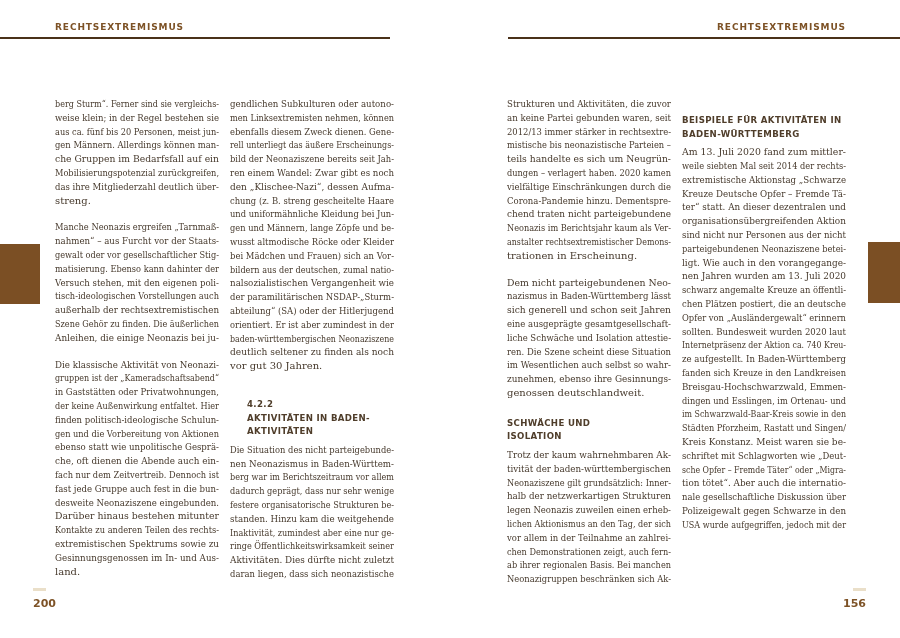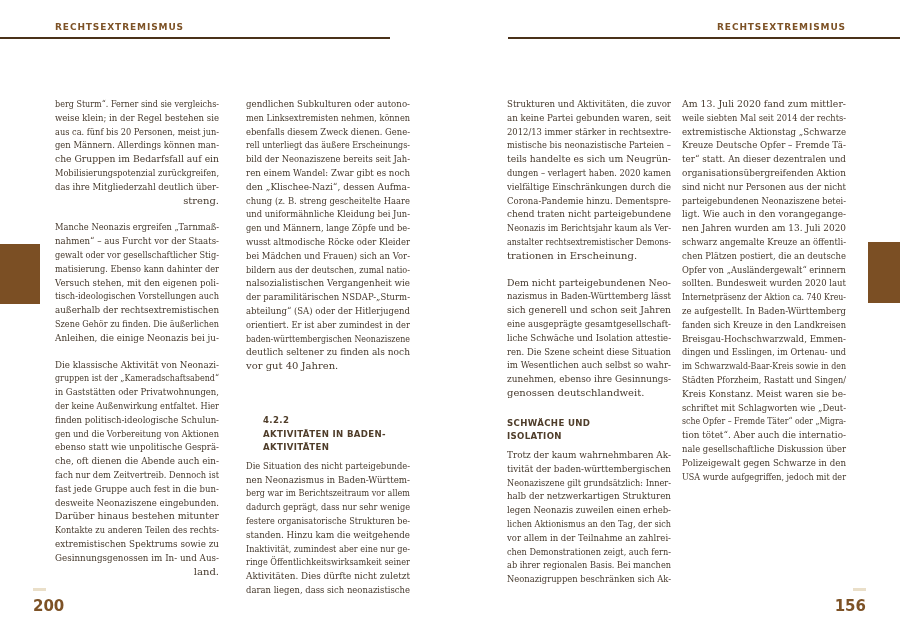--- a/index.html
+++ b/index.html
@@ -15,42 +15,42 @@
   }
   .running-head.left  { left:55px; }
   .running-head.right { right:54px; }
   .rule { position:absolute; top:37px; height:2px; background:var(--rule,#4a3119); }
   .rule-left  { left:0;  width:390px; }
   .rule-right { right:0; width:392px; }
   .tab { position:absolute; background:var(--tab,#7b4f24); }
   .tab-left  { left:0;  top:244px; width:40px; height:60px; }
   .tab-right { right:0; top:242px; width:32px; height:61px; }
   .col { position:absolute; top:97px; width:164px; }
-  .col.c1 { left:55px;text-align:right; }
-  .col.c2 { left:246px; }
+  .col.c1 { left:55px; }
+  .col.c2 { left:230px; }
   .col.c3 { left:507px; }
   .col.c4 { left:682px; }
   .block.paragraph + .block.paragraph { margin-top:13px; }
   .block.heading { margin-top:17px; margin-bottom:4px; }
-  .block.heading.large { margin-top:41px; }
+  .block.heading.large { margin-top:25px; }
   .block.heading.indent { padding-left:17px; }
   .tline {
     font-size:10px; line-height:13.8px; color:var(--body-text,#46392c);
     white-space:pre; overflow:visible;
   }
   .tline > span { display:inline-block; white-space:pre; transform-origin:0 50%; }
   .heading .tline {
     font-family:"DejaVu Sans", sans-serif; font-weight:bold;
     font-size:8.6px; line-height:13.6px; letter-spacing:.35px;
     color:var(--heading-text,#4f3d2a);
   }
   .page-number {
     position:absolute; top:597px;
     font-family:"DejaVu Sans", sans-serif; font-weight:bold;
-    font-size:15px; color:var(--accent,#7d5226);
+    font-size:11px; color:var(--accent,#7d5226);
   }
   .page-number.left  { left:33px; }
   .page-number.right { right:34px; }
   .pn-tick { position:absolute; top:588px; width:13px; height:3px; background:var(--tick,#eadfc9); }
   .pn-tick.left  { left:33px; }
   .pn-tick.right { right:34px; }
 </style>
 </head>
 <body>
 
@@ -118,21 +118,21 @@
         <div class="tline just"><span style="transform: scaleX(0.826587);">gen und Männern, lange Zöpfe und be-</span></div>
         <div class="tline just"><span style="transform: scaleX(0.84312);">wusst altmodische Röcke oder Kleider</span></div>
         <div class="tline just"><span style="transform: scaleX(0.84312);">bei Mädchen und Frauen) sich an Vor-</span></div>
         <div class="tline just"><span style="transform: scaleX(0.81295);">bildern aus der deutschen, zumal natio-</span></div>
         <div class="tline just"><span style="transform: scaleX(0.874011);">nalsozialistischen Vergangenheit wie</span></div>
         <div class="tline just"><span style="transform: scaleX(0.846793);">der paramilitärischen NSDAP-„Sturm-</span></div>
         <div class="tline just"><span style="transform: scaleX(0.852225);">abteilung“ (SA) oder der Hitlerjugend</span></div>
         <div class="tline just"><span style="transform: scaleX(0.832157);">orientiert. Er ist aber zumindest in der</span></div>
         <div class="tline just"><span style="transform: scaleX(0.790838);">baden-württembergischen Neonaziszene</span></div>
         <div class="tline just"><span style="transform: scaleX(0.907017);">deutlich seltener zu finden als noch</span></div>
-        <div class="tline"><span>vor gut 40 Jahren.</span></div>
+        <div class="tline"><span>vor gut 30 Jahren.</span></div>
       </div>
       <div class="block heading indent large">
         <div class="tline"><span>4.2.2</span></div>
         <div class="tline"><span>AKTIVITÄTEN IN BADEN-</span></div>
         <div class="tline"><span>AKTIVITÄTEN</span></div>
       </div>
       <div class="block paragraph">
         <div class="tline just"><span style="transform: scaleX(0.833611);">Die Situation des nicht parteigebunde-</span></div>
         <div class="tline just"><span style="transform: scaleX(0.869882);">nen Neonazismus in Baden-Württem-</span></div>
         <div class="tline just"><span style="transform: scaleX(0.807509);">berg war im Berichtszeitraum vor allem</span></div>
@@ -182,20 +182,24 @@
         <div class="tline just"><span style="transform: scaleX(0.871978);">halb der netzwerkartigen Strukturen</span></div>
         <div class="tline just"><span style="transform: scaleX(0.84981);">legen Neonazis zuweilen einen erheb-</span></div>
         <div class="tline just"><span style="transform: scaleX(0.810752);">lichen Aktionismus an den Tag, der sich</span></div>
         <div class="tline just"><span style="transform: scaleX(0.849603);">vor allem in der Teilnahme an zahlrei-</span></div>
         <div class="tline just"><span style="transform: scaleX(0.81358);">chen Demonstrationen zeigt, auch fern-</span></div>
         <div class="tline just"><span style="transform: scaleX(0.818529);">ab ihrer regionalen Basis. Bei manchen</span></div>
         <div class="tline"><span style="transform: scaleX(0.837469);">Neonazigruppen beschränken sich Ak-</span></div>
       </div>
     </div>
   <div class="col c4">
+      <div class="block heading">
+        <div class="tline"><span>BEISPIELE FÜR AKTIVITÄTEN IN</span></div>
+        <div class="tline"><span>BADEN-WÜRTTEMBERG</span></div>
+      </div>
       <div class="block paragraph">
         <div class="tline just"><span style="transform: scaleX(0.933559);">Am 13. Juli 2020 fand zum mittler-</span></div>
         <div class="tline just"><span style="transform: scaleX(0.826717);">weile siebten Mal seit 2014 der rechts-</span></div>
         <div class="tline just"><span style="transform: scaleX(0.864082);">extremistische Aktionstag „Schwarze</span></div>
         <div class="tline just"><span style="transform: scaleX(0.870748);">Kreuze Deutsche Opfer – Fremde Tä-</span></div>
         <div class="tline just"><span style="transform: scaleX(0.878841);">ter“ statt. An dieser dezentralen und</span></div>
         <div class="tline just"><span style="transform: scaleX(0.893657);">organisationsübergreifenden Aktion</span></div>
         <div class="tline just"><span style="transform: scaleX(0.859201);">sind nicht nur Personen aus der nicht</span></div>
         <div class="tline just"><span style="transform: scaleX(0.826457);">parteigebundenen Neonaziszene betei-</span></div>
         <div class="tline just"><span style="transform: scaleX(0.893125);">ligt. Wie auch in den vorangegange-</span></div>

